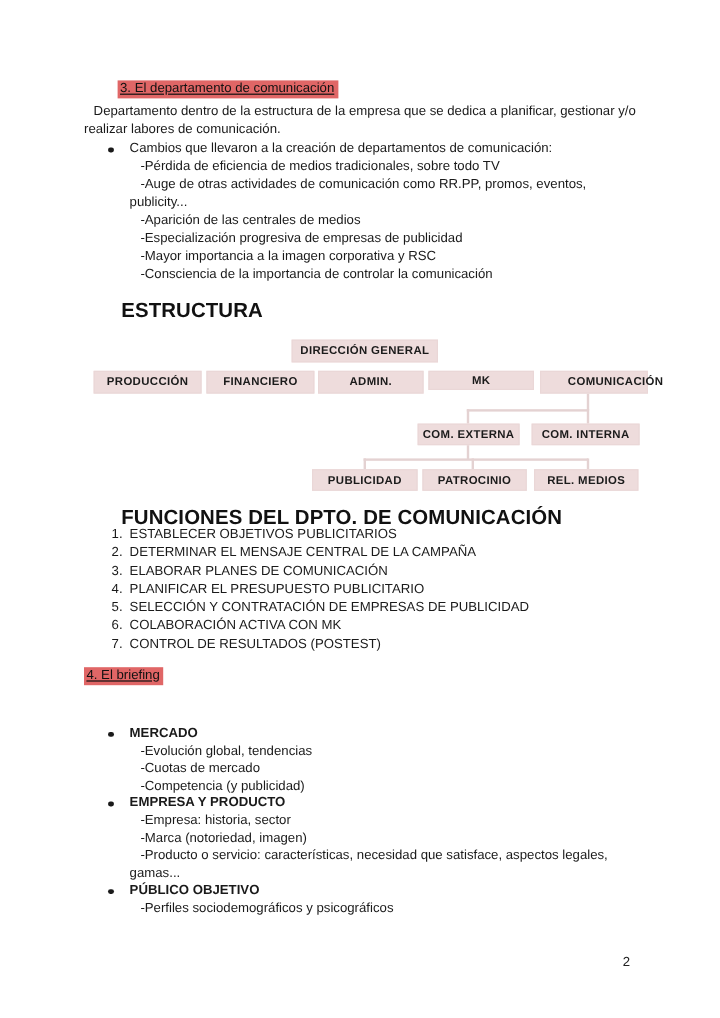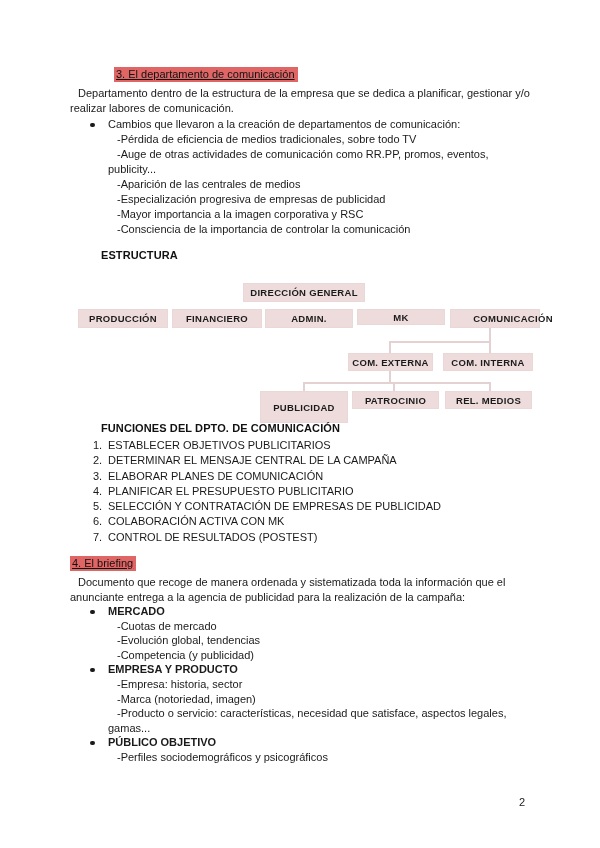--- a/index.html
+++ b/index.html
@@ -6,21 +6,21 @@
   .page{
     position:relative;width:600px;height:848px;background:#ffffff;overflow:hidden;
     font-family:"Liberation Sans","DejaVu Sans",sans-serif;color:#1a1a1a;font-size:11px;
   }
   .abs{position:absolute;}
   .hl{
     display:inline-block;background:#e06666;color:#111111;
     padding:1px 3px 1px 2px;text-decoration:underline;font-size:11px;line-height:13px;
   }
   .para{width:472px;line-height:15px;text-indent:8px;}
-  .heading{font-weight:700;font-size:11px;letter-spacing:0.1px;color:#111111;padding-left:31px;}
+  .heading{font-weight:700;font-size:17px;letter-spacing:0.1px;color:#111111;padding-left:31px;}
   .list{width:490px;}
   .li{position:relative;line-height:15px;white-space:nowrap;}
   .li .glyph{
     position:absolute;left:20px;top:5.5px;width:4.5px;height:4.5px;
     border-radius:50%;background:#1a1a1a;
   }
   .li .num{position:absolute;left:23px;top:0;}
   .li .txt{display:inline-block;margin-left:38px;}
   .li.dash .txt{margin-left:47px;}
   .li.cont .txt{margin-left:38px;}
@@ -33,21 +33,21 @@
     font-weight:700;font-size:9.5px;letter-spacing:0.3px;color:#1b1b1b;white-space:nowrap;
   }
   .cl{position:absolute;background:#e4d2d2;}
   .pagenum{font-size:11px;color:#222222;}
 </style>
 </head>
 <body>
 
 <div class="page">
 
-  <div class="abs" style="left:70px;top:67px;padding-left:44px;">
+  <div class="abs" style="left:54px;top:67px;padding-left:44px;">
     <span class="hl">3. El departamento de comunicación</span>
   </div>
 
   <div class="abs para" style="left:70px;top:86px;">Departamento dentro de la estructura de la empresa que se dedica a planificar, gestionar y/o realizar labores de comunicación.</div>
 
   <div class="abs list" style="left:70px;top:117px;">
       <div class="li bullet"><span class="glyph"></span><span class="txt">Cambios que llevaron a la creación de departamentos de comunicación:</span></div>
       <div class="li dash"><span class="txt">-Pérdida de eficiencia de medios tradicionales, sobre todo TV</span></div>
       <div class="li dash"><span class="txt">-Auge de otras actividades de comunicación como RR.PP, promos, eventos,</span></div>
       <div class="li cont"><span class="txt">publicity...</span></div>
@@ -72,46 +72,45 @@
     <div class="cl" style="left:489px;top:366px;width:1.5px;height:9px;"></div>
 
     <div class="node" style="left:243px;top:267px;width:122px;height:19px;">DIRECCIÓN GENERAL</div>
     <div class="node" style="left:78px;top:293px;width:90px;height:19px;">PRODUCCIÓN</div>
     <div class="node" style="left:172px;top:293px;width:90px;height:19px;">FINANCIERO</div>
     <div class="node" style="left:265px;top:293px;width:88px;height:19px;">ADMIN.</div>
     <div class="node" style="left:357px;top:293px;width:88px;height:16px;">MK</div>
     <div class="node" style="left:450px;top:293px;width:90px;height:19px;padding-left:36px;">COMUNICACIÓN</div>
     <div class="node" style="left:348px;top:337px;width:85px;height:18px;">COM. EXTERNA</div>
     <div class="node" style="left:443px;top:337px;width:90px;height:18px;">COM. INTERNA</div>
-    <div class="node" style="left:260px;top:375px;width:88px;height:32px;">PUBLICIDAD</div>
+    <div class="node" style="left:260px;top:375px;width:88px;height:18px;">PUBLICIDAD</div>
     <div class="node" style="left:352px;top:375px;width:87px;height:18px;">PATROCINIO</div>
     <div class="node" style="left:445px;top:375px;width:87px;height:18px;">REL. MEDIOS</div>
   </div>
 
   <div class="abs heading" style="left:70px;top:422px;">FUNCIONES DEL DPTO. DE COMUNICACIÓN</div>
   <div class="abs list fn-list" style="left:70px;top:438px;">
       <div class="li numitem"><span class="num">1.</span><span class="txt">ESTABLECER OBJETIVOS PUBLICITARIOS</span></div>
       <div class="li numitem"><span class="num">2.</span><span class="txt">DETERMINAR EL MENSAJE CENTRAL DE LA CAMPAÑA</span></div>
       <div class="li numitem"><span class="num">3.</span><span class="txt">ELABORAR PLANES DE COMUNICACIÓN</span></div>
       <div class="li numitem"><span class="num">4.</span><span class="txt">PLANIFICAR EL PRESUPUESTO PUBLICITARIO</span></div>
       <div class="li numitem"><span class="num">5.</span><span class="txt">SELECCIÓN Y CONTRATACIÓN DE EMPRESAS DE PUBLICIDAD</span></div>
       <div class="li numitem"><span class="num">6.</span><span class="txt">COLABORACIÓN ACTIVA CON MK</span></div>
       <div class="li numitem"><span class="num">7.</span><span class="txt">CONTROL DE RESULTADOS (POSTEST)</span></div>
     </div>
 
   <div class="abs" style="left:70px;top:556px;">
     <span class="hl">4. El briefing</span>
   </div>
 
-  <div class="abs para" style="left:70px;top:575px;">Documento que recoge de manera ordenada y sistematizada toda la información que el anunciante entrega a la agencia de publicidad para la realización de la campaña:</div>
 
   <div class="abs list s4-list" style="left:70px;top:604px;">
       <div class="li boldbullet"><span class="glyph"></span><span class="txt">MERCADO</span></div>
+      <div class="li dash"><span class="txt">-Evolución global, tendencias</span></div>
       <div class="li dash"><span class="txt">-Cuotas de mercado</span></div>
-      <div class="li dash"><span class="txt">-Evolución global, tendencias</span></div>
       <div class="li dash"><span class="txt">-Competencia (y publicidad)</span></div>
       <div class="li boldbullet"><span class="glyph"></span><span class="txt">EMPRESA Y PRODUCTO</span></div>
       <div class="li dash"><span class="txt">-Empresa: historia, sector</span></div>
       <div class="li dash"><span class="txt">-Marca (notoriedad, imagen)</span></div>
       <div class="li dash"><span class="txt">-Producto o servicio: características, necesidad que satisface, aspectos legales,</span></div>
       <div class="li cont"><span class="txt">gamas...</span></div>
       <div class="li boldbullet"><span class="glyph"></span><span class="txt">PÚBLICO OBJETIVO</span></div>
       <div class="li dash"><span class="txt">-Perfiles sociodemográficos y psicográficos</span></div>
     </div>
 

